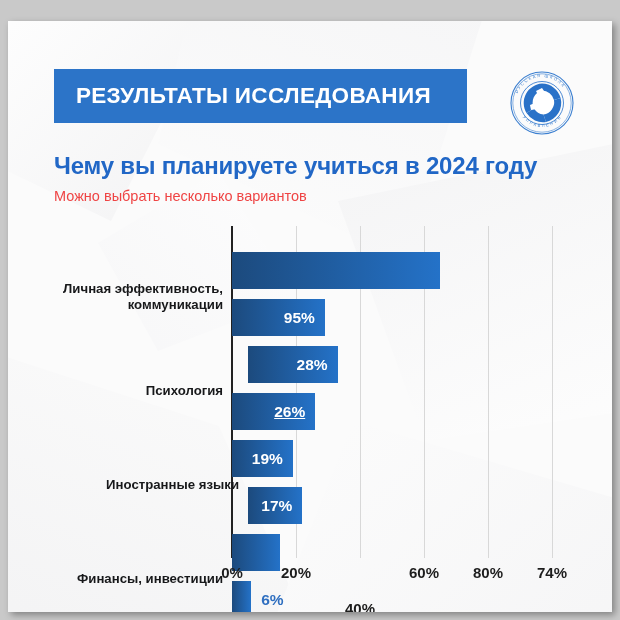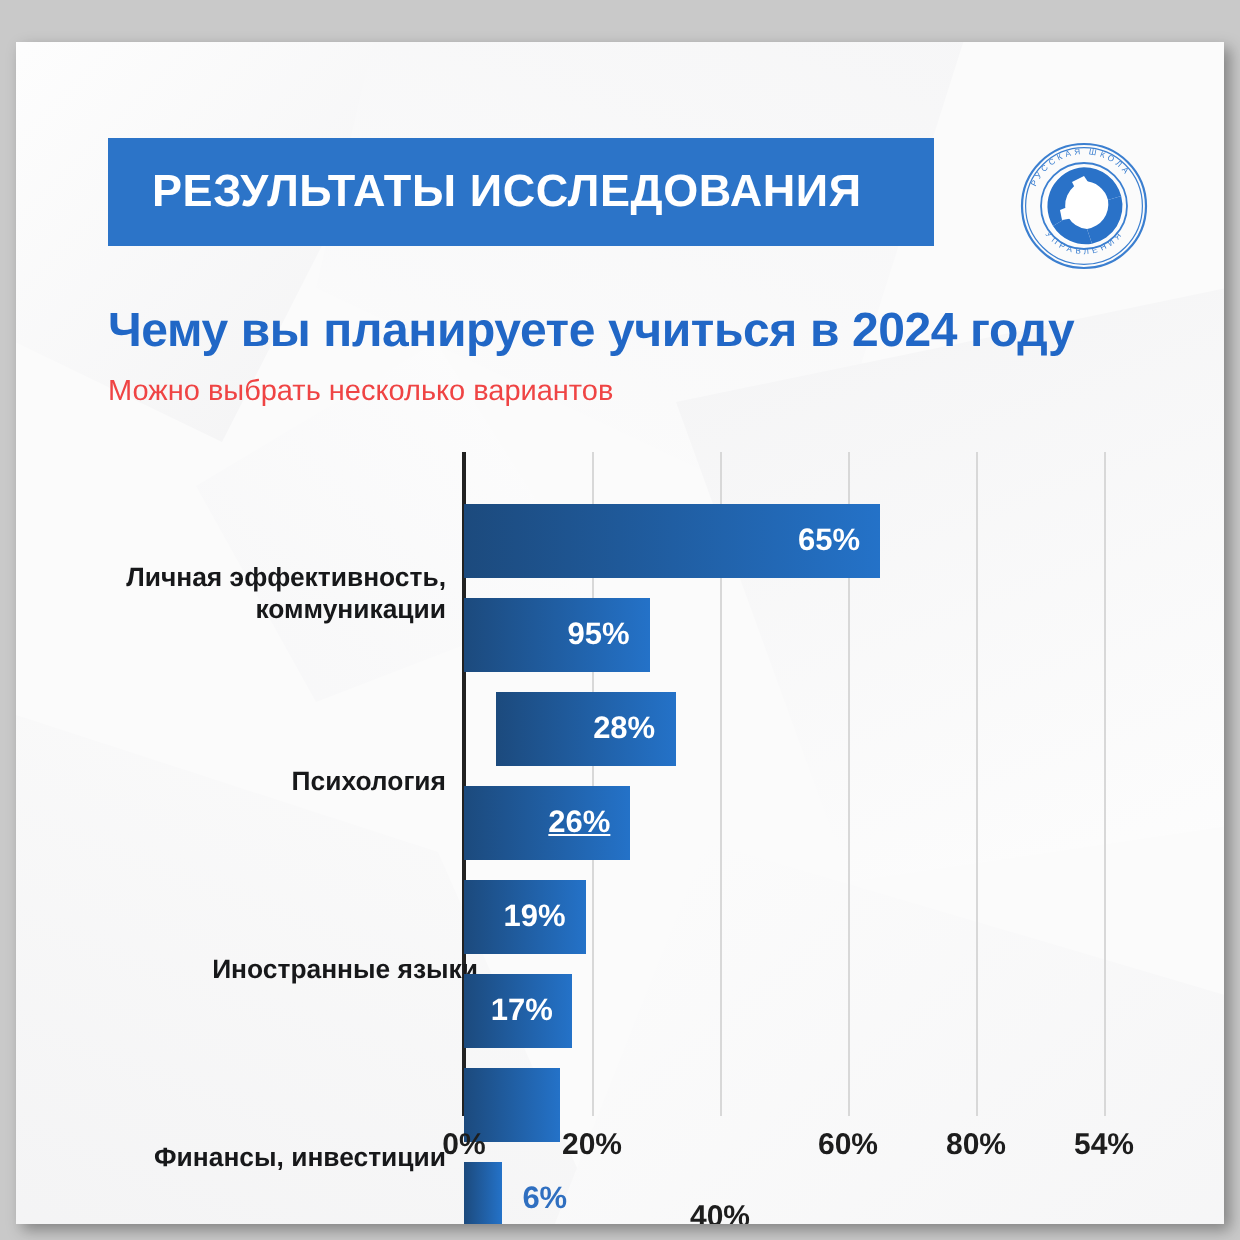--- a/index.html
+++ b/index.html
@@ -236,21 +236,20 @@
       <div id="gridlines">
           <div class="gridline" style="left: 64px;"></div>
           <div class="gridline" style="left: 128px;"></div>
           <div class="gridline" style="left: 192px;"></div>
           <div class="gridline" style="left: 256px;"></div>
           <div class="gridline" style="left: 320px;"></div>
         </div>
       <div id="bars">
           <div class="bar-row" style="top: 26px; width: 320px;">
             <div class="bar" style="width: 208px;"></div>
-            <div class="bar-label-in" style="left: 156px; width: 42px; text-align: right;">65%</div>
             <div class="cat-label" style="top: 28.5px; left: -239px;">
               <div>Личная эффективность,</div>
               <div>коммуникации</div>
             </div>
           </div>
           <div class="bar-row" style="top: 73px; width: 320px;">
             <div class="bar" style="width: 92.8px;"></div>
             <div class="bar-label-in" style="left: 40.8px; width: 42px; text-align: right;">95%</div>
             <div class="cat-label" style="top: 83.5px; left: -239px;">
               <div>Психология</div>
@@ -267,36 +266,36 @@
             <div class="bar" style="width: 83.2px;"></div>
             <div class="bar-label-in" style="left: 31.2px; width: 42px; text-align: right; text-decoration: underline;">26%</div>
             <div class="cat-label" style="top: 177.5px; left: -239px;">
               <div>Финансы, инвестиции</div>
             </div>
           </div>
           <div class="bar-row" style="top: 214px; width: 320px;">
             <div class="bar" style="width: 60.8px;"></div>
             <div class="bar-label-in" style="left: 8.8px; width: 42px; text-align: right;">19%</div>
           </div>
-          <div class="bar-row" style="top: 261px; width: 320px;">
+          <div class="bar-row" style="top: 261px; width: 320px; margin-left: 16px;">
             <div class="bar" style="width: 54.4px;"></div>
             <div class="bar-label-in" style="left: 2.4px; width: 42px; text-align: right;">17%</div>
           </div>
           <div class="bar-row" style="top: 308px; width: 320px;">
             <div class="bar" style="width: 48px;"></div>
           </div>
           <div class="bar-row" style="top: 355px; width: 320px;">
             <div class="bar" style="width: 19.2px;"></div>
             <div class="bar-label-out" style="left: 29.2px;">6%</div>
           </div>
         </div>
       <div id="ticks">
           <div class="tick-label" style="left: -35px;">0%</div>
           <div class="tick-label" style="left: 29px;">20%</div>
           <div class="tick-label" style="left: 93px; margin-top: 36px;">40%</div>
           <div class="tick-label" style="left: 157px;">60%</div>
           <div class="tick-label" style="left: 221px;">80%</div>
-          <div class="tick-label" style="left: 285px;">54%</div>
+          <div class="tick-label" style="left: 285px;">74%</div>
         </div>
     </div>
   </div>
 
 </div>
 
 </body></html>

